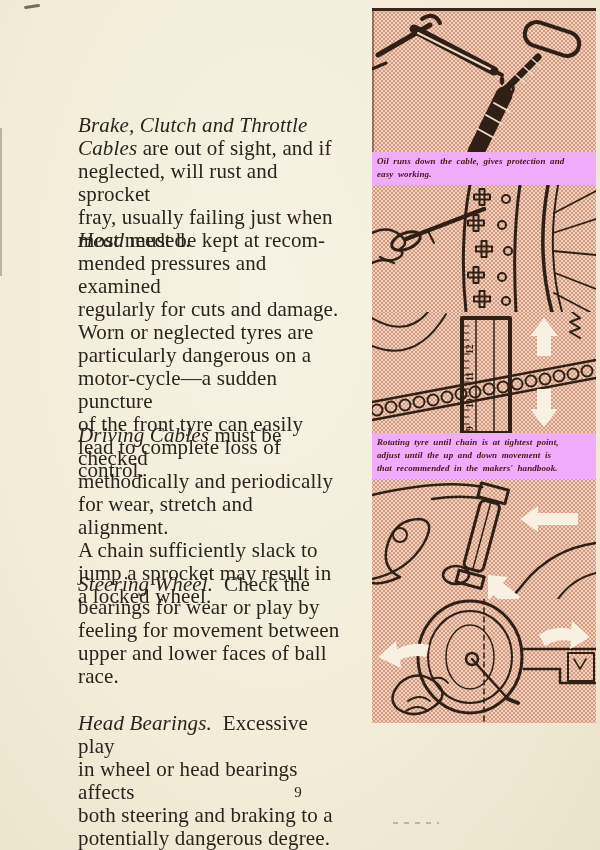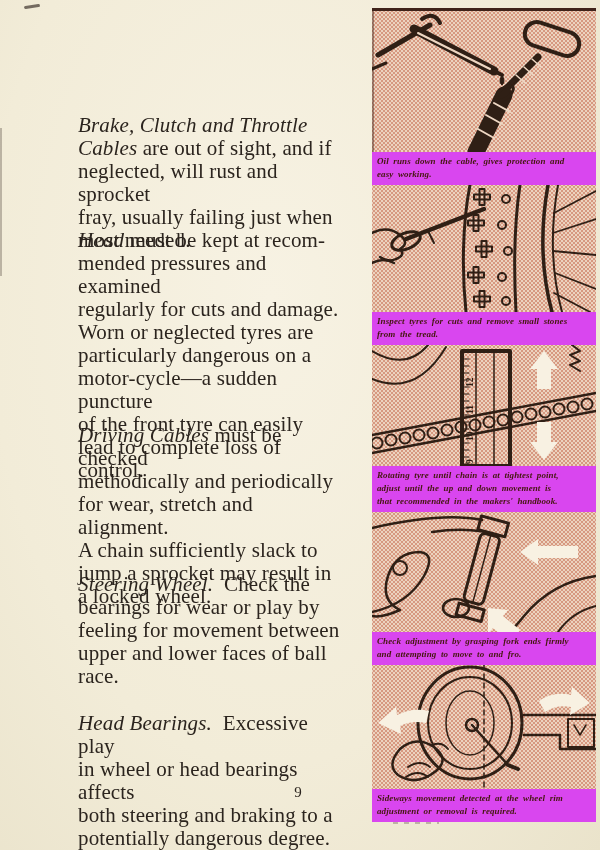--- a/index.html
+++ b/index.html
@@ -23,21 +23,21 @@
     position:relative;overflow:hidden;
     background-color:#ecd3bf;
     background-image:
       radial-gradient(rgba(193,92,64,.75) 24%, transparent 27%),
       radial-gradient(rgba(193,92,64,.75) 24%, transparent 27%);
     background-size:4px 4px;background-position:0 0,2px 2px;
   }
   .fig svg{display:block;width:100%;height:100%;}
   .fig-first{border-top:3px solid #40231a;box-shadow:inset 2px 0 0 rgba(64,35,26,.45);}
   .cap{
-    background:#d946ef;color:#44170e;
+    background:#f0abfc;color:#44170e;
     font-style:italic;font-weight:bold;
     font-size:9px;line-height:13px;
     padding:3px 5px 4px 5px;
     word-spacing:2.2px;letter-spacing:.1px;
     white-space:pre-line;
   }
   .ink{stroke:#2f1f15;fill:none;stroke-linecap:round;stroke-linejoin:round;}
   .lite{stroke:#eed7c3;fill:none;stroke-linecap:round;}
   .wht{fill:#f8f1e2;stroke:none;}
   .rultxt{font-family:"Liberation Serif",serif;font-size:9.5px;font-weight:bold;fill:#2f1f15;}
@@ -147,22 +147,20 @@
           <path d="M182 108 L218 127"></path>
         </g>
         <path d="M34 54 L112 24" stroke-width="4.5"></path>
         <path d="M56 46 l6 12" stroke-width="2"></path>
         <ellipse cx="34" cy="56" rx="15" ry="8" transform="rotate(-22 34 56)" stroke-width="3"></ellipse>
         <path d="M0 48 q16 -8 28 2 q10 8 0 14 q6 6 -4 10 q-8 4 -16 -2" stroke-width="2.5"></path>
         <path d="M0 78 q12 -6 22 0" stroke-width="2.5"></path>
       </g>
     </svg>
   </div>
-  <div class="cap">Inspect tyres for cuts and remove small stones
-from the tread.</div>
 
   <div class="fig" style="height:121px">
     <svg viewBox="0 0 224 121">
       <g class="ink">
         <path d="M0 6 Q34 26 56 0" stroke-width="2"></path>
         <path d="M0 34 Q44 52 74 2" stroke-width="2"></path>
         <path d="M200 0 l8 6 l-10 4 l10 6 l-10 4 l10 6" stroke-width="2"></path>
         <rect x="90" y="6" width="48" height="115" stroke-width="4"></rect>
         <path d="M104 6 V121 M122 6 V121" stroke-width="1.5"></path>
         <path d="M90 14 h7 M90 21 h7 M90 28 h7 M90 35 h7 M90 42 h7 M90 49 h7 M90 56 h7 M90 63 h7 M90 70 h7 M90 77 h7 M90 84 h7 M90 91 h7 M90 98 h7 M90 105 h7 M90 112 h7 M90 119 h7" stroke-width="1.2"></path>
@@ -213,22 +211,20 @@
           <rect x="95" y="6" width="28" height="14" stroke-width="3"></rect>
           <rect x="96" y="96" width="26" height="12" stroke-width="3"></rect>
           <path d="M109 22 V92" stroke-width="1.5"></path>
         </g>
         <ellipse cx="84" cy="96" rx="13" ry="9" stroke-width="2.5"></ellipse>
       </g>
       <path class="wht" d="M148 40 l18 -13 v7 h40 v12 h-40 v7 z"></path>
       <path class="wht" d="M116 96 L136 98 L131 104 L148 118 L138 130 L121 116 L116 122 Z"></path>
     </svg>
   </div>
-  <div class="cap">Check adjustment by grasping fork ends firmly
-and attempting to move to and fro.</div>
 
   <div class="fig" style="height:124px">
     <svg viewBox="0 0 224 124">
       <g class="ink">
         <ellipse cx="98" cy="58" rx="52" ry="56" stroke-width="3"></ellipse>
         <ellipse cx="98" cy="58" rx="42" ry="46" stroke-width="2"></ellipse>
         <ellipse cx="98" cy="58" rx="24" ry="32" stroke-width="1.5"></ellipse>
         <circle cx="100" cy="60" r="6" stroke-width="2.5"></circle>
         <path d="M100 60 L136 100" stroke-width="2.5"></path>
         <path d="M136 100 l10 4" stroke-width="4"></path>
@@ -238,16 +234,14 @@
         <rect x="196" y="54" width="26" height="28" stroke-width="2"></rect>
         <path d="M202 60 l6 10 l6 -10" stroke-width="1.5"></path>
         <path d="M28 84 q16 -14 34 -2 q16 12 2 24 q-20 16 -38 4 q-12 -10 2 -26" stroke-width="2.5"></path>
         <path d="M36 102 q12 -8 22 0 M34 112 q12 -8 22 0" stroke-width="2"></path>
         <path d="M60 80 q10 -4 16 4" stroke-width="2"></path>
       </g>
       <path class="wht" d="M6 58 L24 42 l1 8 q16 -8 32 -4 l-3 12 q-14 -3 -26 3 l1 8 Z"></path>
       <path class="wht" d="M218 38 L200 22 l-1 8 q-18 -4 -32 6 l6 11 q12 -8 26 -5 l-1 8 Z"></path>
     </svg>
   </div>
-  <div class="cap">Sideways movement detected at the wheel rim
-adjustment or removal is required.</div>
 
 </div>
 
 </body></html>

